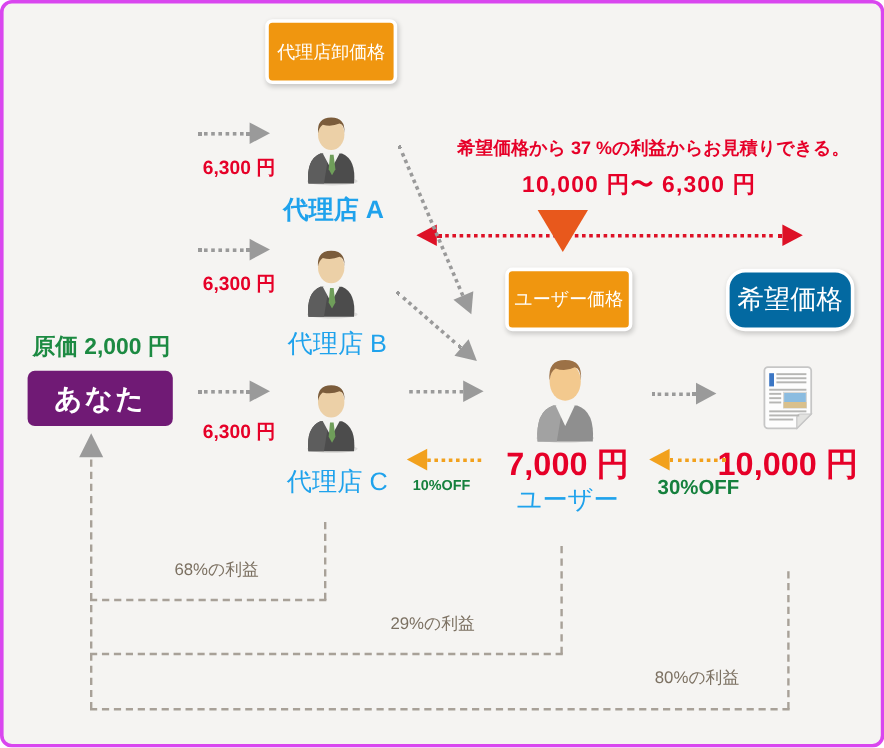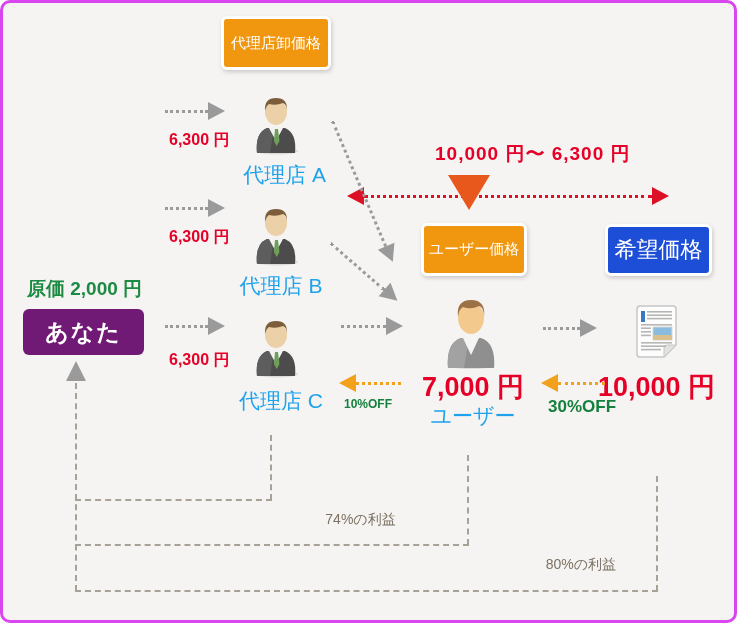--- a/index.html
+++ b/index.html
@@ -4,21 +4,21 @@
 <style>
   html,body{margin:0;padding:0;background:#fff;font-family:"Liberation Sans","DejaVu Sans",sans-serif;}
   .frame{position:relative;width:737px;height:623px;box-sizing:border-box;border:3px solid #d946ef;
          border-radius:10px;background:#f5f4f2;overflow:hidden;}
   .abs{position:absolute;white-space:nowrap;}
 
   
   .obox{box-sizing:border-box;background:#F0960F;border:3px solid #fff;border-radius:6px;
         color:#fff;display:flex;align-items:center;justify-content:center;
         box-shadow:1px 2px 4px rgba(0,0,0,.18);}
-  .brownbox{box-sizing:border-box;background:#1d4ed8;border:3px solid #fff;border-radius:6px;
+  .brownbox{box-sizing:border-box;background:#0369a1;border:3px solid #fff;border-radius:16px;
         color:#fff;display:flex;align-items:center;justify-content:center;
         box-shadow:1px 2px 4px rgba(0,0,0,.18);}
   .greenbox{box-sizing:border-box;background:#701a75;border-radius:6px;color:#fff;
         display:flex;align-items:center;justify-content:center;font-weight:bold;}
 
   
   .red{color:#E60028;font-weight:bold;}
   .blue{color:#1FA2EC;}
   .green-t{color:#1C8A42;font-weight:bold;}
   .graytxt{color:#15803d;font-weight:bold;}
@@ -91,24 +91,25 @@
   <svg class="abs" style="left:247px;top:313px;" width="52" height="62" viewBox="0 0 52 62">
     <ellipse cx="27" cy="58" rx="21" ry="3.5" fill="rgba(0,0,0,0.10)"></ellipse>
     <path d="M7 60 Q5 40 17 35 L35 35 Q47 40 45 60 Z" fill="#4c4c4c"></path>
     <path d="M7 60 Q5 40 17 35 L24 35 L20 60 Z" fill="#5d5d5d"></path>
     <path d="M19 35 L26 48 L33 35 L29 33 L23 33 Z" fill="#f3f3f1"></path>
     <path d="M25 36 h3 l1.5 12 -2.8 5 -2.8-5 Z" fill="#6f9e5a"></path>
     <ellipse cx="26" cy="19" rx="11" ry="13" fill="#ecd0a7"></ellipse>
     <path d="M15 18 Q14 5 26 5 Q38 5 37 18 Q37 11 33 10 Q26 13 19 11 Q16 13 15 18 Z" fill="#7b5c3b"></path>
   </svg>
 
-  <div class="abs blue" style="left:233px;top:158px;width:90px;text-align:right;font-size:21px;">代理店 A</div>
+  <div class="abs blue" style="left:233px;top:158px;width:90px;text-align:left;font-size:21px;font-weight:bold;">代理店 A</div>
   <div class="abs blue" style="left:233px;top:269px;width:90px;text-align:center;font-size:21px;">代理店 B</div>
   <div class="abs blue" style="left:233px;top:384px;width:90px;text-align:center;font-size:21px;">代理店 C</div>
 
+  <div class="abs red" style="left:378px;top:111px;width:320px;text-align:center;font-size:15px;">希望価格から 37 %の利益からお見積りできる。</div>
   <div class="abs red" style="left:432px;top:138px;font-size:19px;letter-spacing:1px;">10,000 円〜 6,300 円</div>
 
   <div class="arr red-d" style="left:344px;top:184px;width:322px;">
     <i class="hl"></i>
       <i class="line"></i>
       <i class="hr"></i>
   </div>
   <div class="abs tri-down" style="left:445px;top:172px;"></div>
 
   <div class="abs obox" style="left:418px;top:220px;width:106px;height:53px;font-size:15px;">ユーザー価格</div>
@@ -171,22 +172,23 @@
       <i class="hl"></i>
       <i class="line"></i>
     </div>
   <div class="abs graytxt" style="left:545px;top:394px;font-size:17px;">30%OFF</div>
 
   <div class="abs tri-up" style="left:63px;top:358px;"></div>
   <div class="abs vdash" style="left:72px;top:380px;height:208px;"></div>
 
   <div class="abs vdash" style="left:267px;top:432px;height:65px;"></div>
   <div class="abs hdash" style="left:72px;top:496px;width:197px;"></div>
+  <div class="abs profit" style="left:120px;top:463px;width:115px;text-align:center;">68%の利益</div>
 
   <div class="abs vdash" style="left:464px;top:452px;height:90px;"></div>
   <div class="abs hdash" style="left:72px;top:541px;width:394px;"></div>
-  <div class="abs profit" style="left:300px;top:508px;width:115px;text-align:center;">74%の利益</div>
+  <div class="abs profit" style="left:300px;top:508px;width:115px;text-align:center;">29%の利益</div>
 
   <div class="abs vdash" style="left:653px;top:473px;height:115px;"></div>
   <div class="abs hdash" style="left:72px;top:587px;width:583px;"></div>
   <div class="abs profit" style="left:498px;top:553px;width:115px;text-align:right;">80%の利益</div>
 
 </div>
 
 </body></html>

